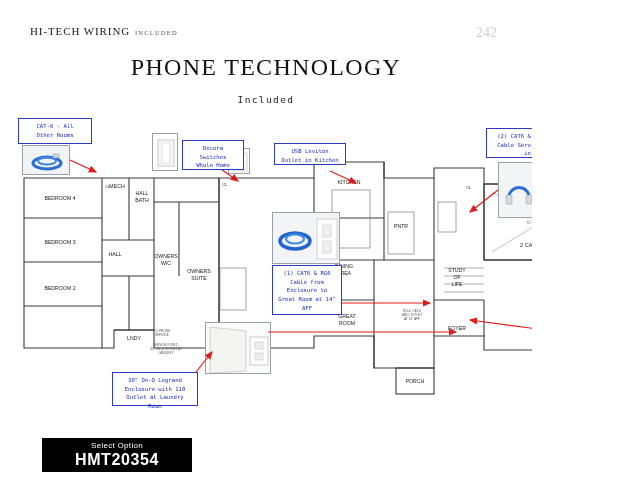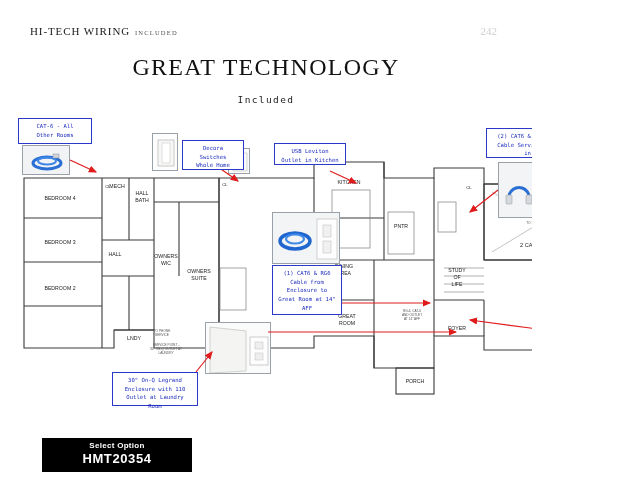--- a/index.html
+++ b/index.html
@@ -32,21 +32,21 @@
     font-family: "Liberation Serif", serif;
     font-size: 6.5px;
     letter-spacing: 1.2px;
     color: #555;
   }
   #page-num {
     position: absolute;
     right: 35px;
     top: 25px;
     font-family: "Liberation Serif", serif;
-    font-size: 11px;
+    font-size: 14px;
     color: #cfcfcf;
   }
   #title {
     position: absolute;
     width: 100%;
     top: 54px;
     text-align: center;
     font-family: "Liberation Serif", serif;
     font-size: 24px;
     letter-spacing: 1.3px;
@@ -106,42 +106,42 @@
     height: 34px;
     background: #000000;
     color: #ffffff;
     text-align: center;
     box-sizing: border-box;
     padding-top: 3px;
   }
   #select-label {
     font-family: "Liberation Sans", sans-serif;
     font-size: 8px;
-    font-weight: bold;
+    font-weight: normal;
     letter-spacing: 0.3px;
   }
   #select-value {
     font-family: "Liberation Sans", sans-serif;
-    font-size: 13px;
+    font-size: 16px;
     font-weight: bold;
     letter-spacing: 0.6px;
     margin-top: 1px;
   }
 
   .arrowlayer { position: absolute; left: 0; top: 0; width: 640px; height: 478px; pointer-events: none; }
 </style>
 </head>
 <body>
 
 <div id="page">
 
   <div id="brand">HI-TECH WIRING</div>
   <div id="brand-sub">INCLUDED</div>
   <div id="page-num">242</div>
-  <div id="title">GREAT TECHNOLOGY</div>
+  <div id="title">PHONE TECHNOLOGY</div>
   <div id="subtitle">Included</div>
 
   <svg id="plan" viewBox="0 0 600 260">
     <g fill="none" stroke="#3a3a3a" stroke-width="1.1">
 
       <path d="M10 38 L10 208 L100 208 L100 190 L140 190 L140 208 L205 208 L205 188 L205 120 L205 38 Z"></path>
 
       <path d="M10 78 L88 78"></path>
       <path d="M10 122 L88 122"></path>
       <path d="M10 166 L88 166"></path>

